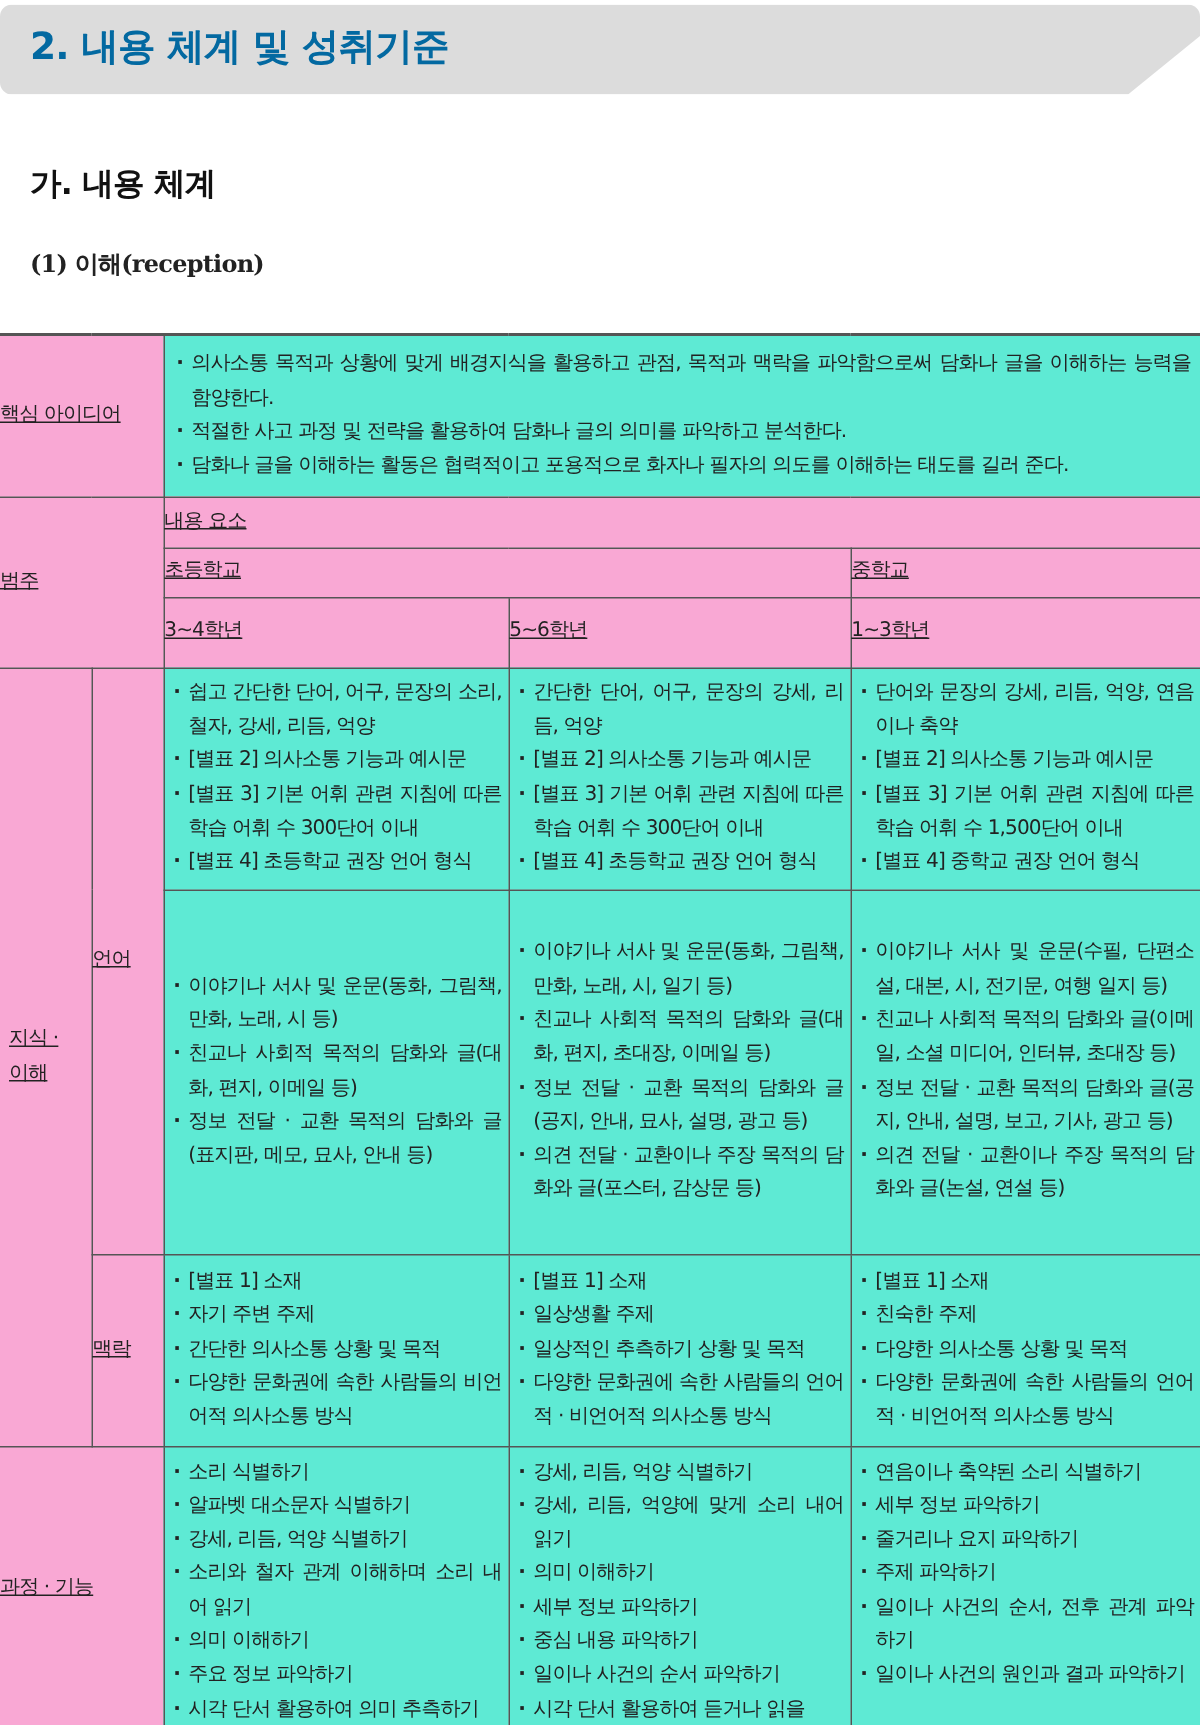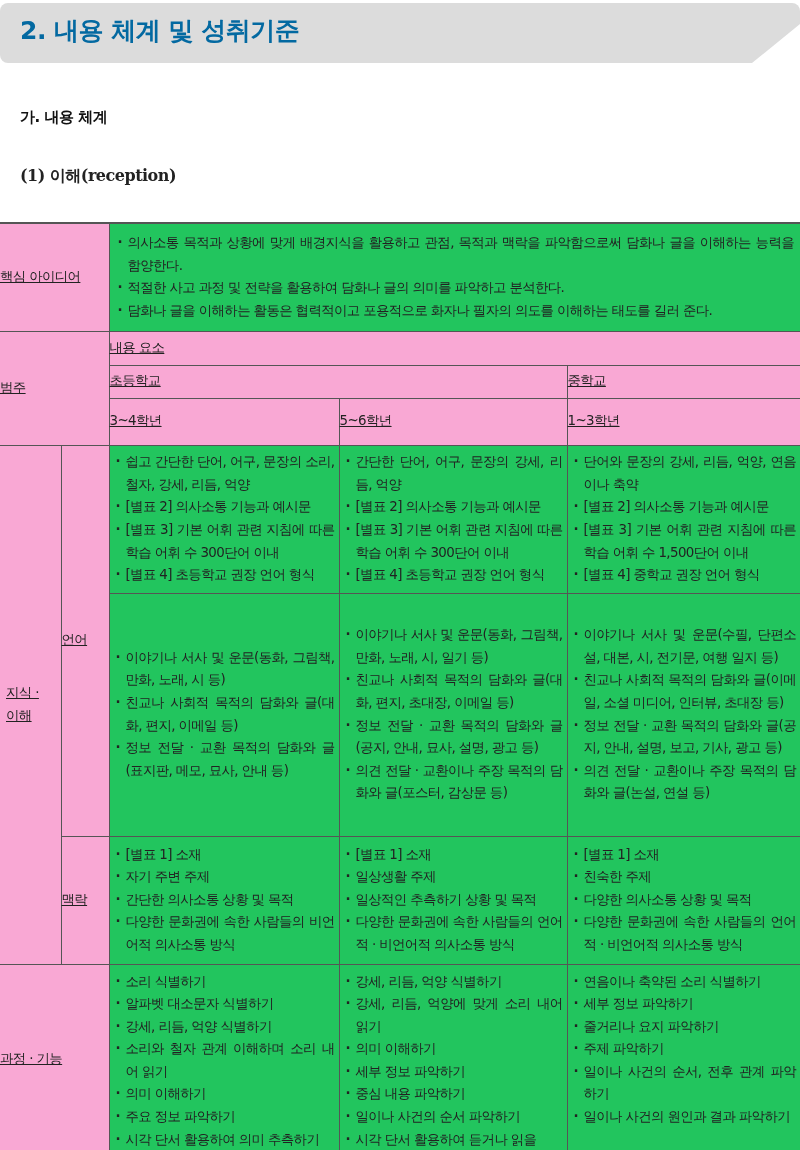--- a/index.html
+++ b/index.html
@@ -11,21 +11,21 @@
       background: #dcdcdc;
       border-radius: 8px 8px 0 8px;
       clip-path: polygon(0 0, 100% 0, 100% 35%, 94% 100%, 0 100%);
     }
     .section-title {
       position: absolute; left: 20px; top: 14px;
       font-size: 25px; font-weight: bold; color: #0369a1; letter-spacing: -0.5px;
     }
     .sub-title {
       position: absolute; left: 20px; top: 108px;
-      font-size: 15px; font-weight: bold; color: #111; letter-spacing: -0.5px;
+      font-size: 21px; font-weight: bold; color: #111; letter-spacing: -0.5px;
     }
     .sub-sub-title {
       position: absolute; left: 20px; top: 166px;
       font-family: "DejaVu Serif", serif;
       font-size: 16px; color: #222; letter-spacing: -0.5px;
     }
 
     table.curr {
       position: absolute; left: 0; top: 222px; width: 800px;
       border-collapse: collapse; table-layout: fixed;
@@ -34,21 +34,21 @@
     table.curr td {
       border: 1px solid #555;
       vertical-align: middle;
     }
     table.curr tr:first-child td { border-top: 2px solid #555; }
     table.curr tr:last-child td { border-bottom: 2px solid #888; margin-left: 23px; }
     table.curr td:first-child { border-left: none; }
     table.curr td:last-child { border-right: none; }
 
     .hd { background: #f9a8d4; color: #222; text-decoration: underline; }
-    .body-cell { background: #22c55e; padding: 2px 4px 2px 6px; text-align: justify; }
+    .body-cell { background: #5eead4; padding: 2px 4px 2px 6px; text-align: justify; }
     ul.items { list-style: none; }
     ul.items li { position: relative; padding-left: 10px; }
     ul.items li::before {
       content: "\00B7"; position: absolute; left: 0; top: 0; font-weight: bold;
     }
     .core-cell { padding: 4px 6px 4px 8px; }
   </style>
 </head>
 <body>
 

